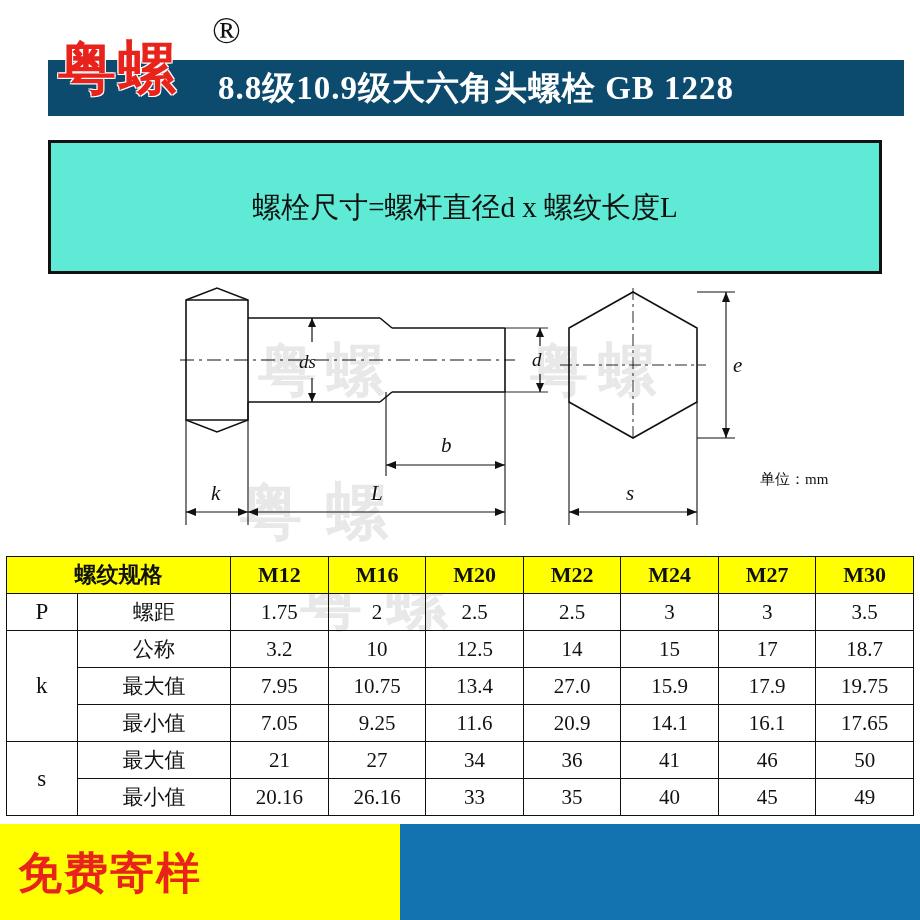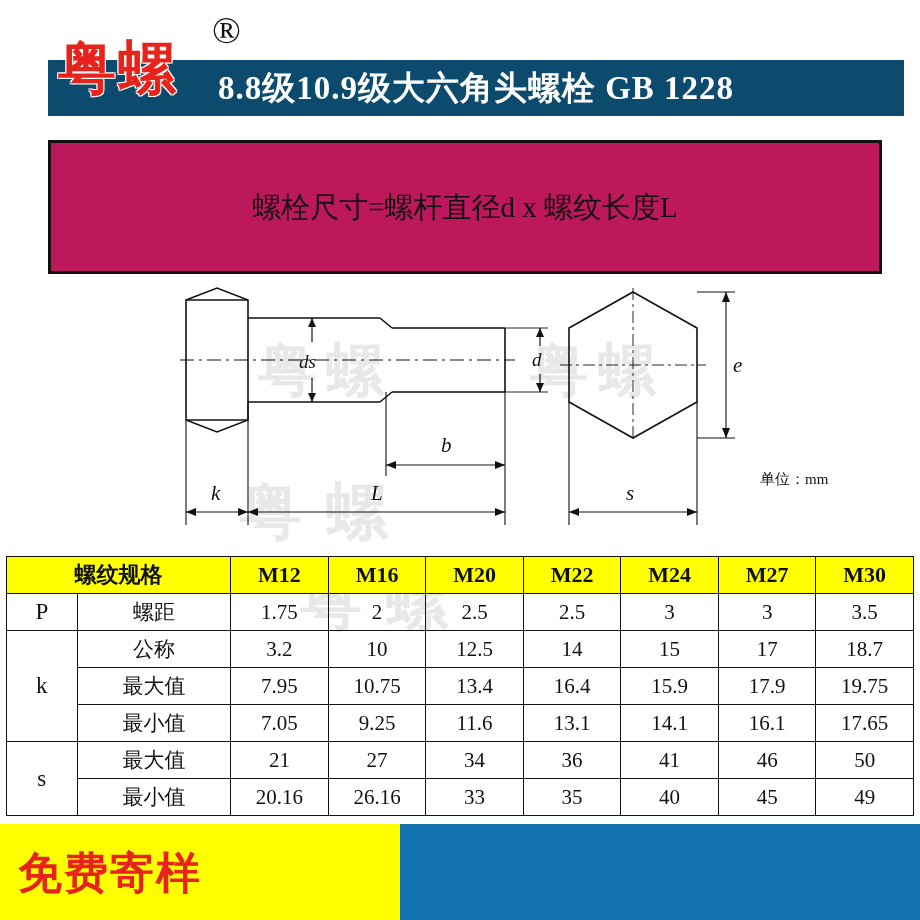--- a/index.html
+++ b/index.html
@@ -41,21 +41,21 @@
     line-height:62px;text-shadow:1px 1px 0 #fff, -1px -1px 0 #fff, 1px -1px 0 #fff, -1px 1px 0 #fff;
   }
   .logo-reg{
     position:absolute;left:212px;top:8px;z-index:4;
     font-size:38px;color:#111;font-family:"Liberation Serif", serif;
   }
 
   
   .notice{
     position:absolute;left:48px;top:140px;width:828px;height:128px;
-    border:3px solid #111;background:#be185d;z-index:3;
+    border:3px solid #111;background:#5eead4;z-index:3;
     display:flex;flex-direction:column;align-items:center;justify-content:center;
     font-family:"Liberation Serif", serif;
   }
   .notice-line{font-size:29px;color:#111;line-height:46px;white-space:nowrap;}
 
   
   .drawing{position:absolute;left:0;top:280px;width:920px;height:270px;z-index:3;}
   .unit-label{
     position:absolute;left:760px;top:470px;font-size:15px;color:#111;
     font-family:"Liberation Serif", serif;z-index:3;
@@ -237,31 +237,31 @@
         <td>14</td>
         <td>15</td>
         <td>17</td>
         <td>18.7</td>
       </tr>
       <tr>
         <td class="c-sub">最大值</td>
         <td>7.95</td>
         <td>10.75</td>
         <td>13.4</td>
-        <td>16.4</td>
+        <td>27.0</td>
         <td>15.9</td>
         <td>17.9</td>
         <td>19.75</td>
       </tr>
       <tr>
         <td class="c-sub">最小值</td>
         <td>7.05</td>
         <td>9.25</td>
         <td>11.6</td>
-        <td>13.1</td>
+        <td>20.9</td>
         <td>14.1</td>
         <td>16.1</td>
         <td>17.65</td>
       </tr>
       <tr>
         <td class="c-lbl" rowspan="2">s</td>
         <td class="c-sub">最大值</td>
         <td>21</td>
         <td>27</td>
         <td>34</td>

